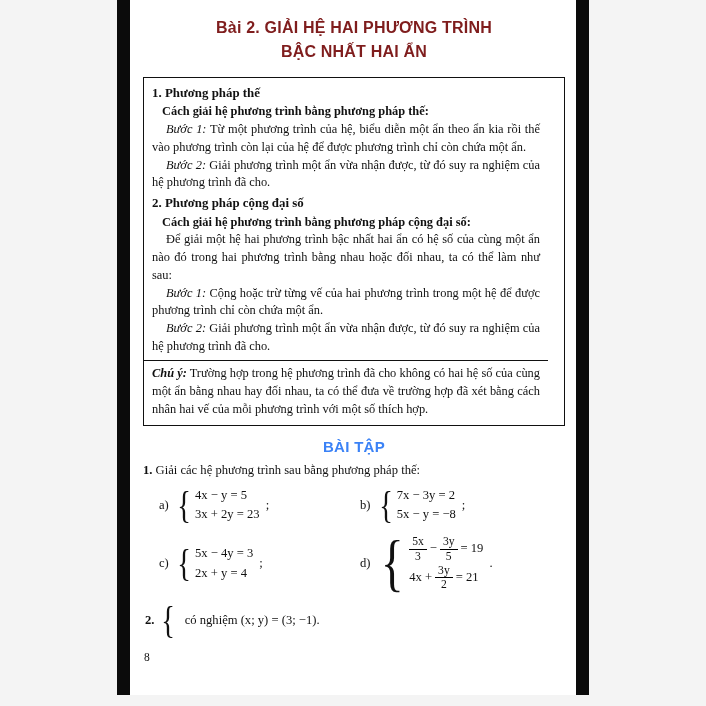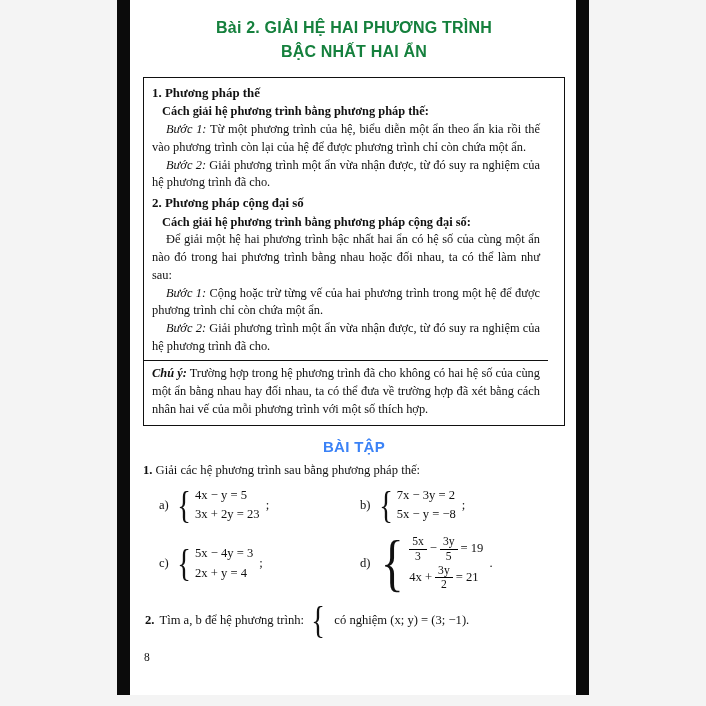--- a/index.html
+++ b/index.html
@@ -14,21 +14,21 @@
   .book-edge {
     position:absolute; top:0; width:13px; height:695px; background:#0b0b0b;
   }
   .edge-left  { left:117px; }
   .edge-right { left:576px; }
   .page {
     position:absolute; left:130px; top:0; width:446px; height:695px;
     background:#ffffff; padding:16px 11px 0 13px;
   }
   .title { text-align:center; font-family:"Liberation Sans", sans-serif;
-    font-weight:bold; font-size:16px; line-height:1.5; color:#15803d; letter-spacing:.2px; }
+    font-weight:bold; font-size:16px; line-height:1.5; color:#7f1d1d; letter-spacing:.2px; }
   .theory-box {
     border:1.6px solid #111; margin-top:13px; padding:4px 24px 6px 8px;
     font-size:12.4px; line-height:1.43; text-align:justify;
   }
   .method-heading { font-size:12.9px; font-weight:bold; margin-top:2px; }
   .sub-heading { font-weight:bold; text-indent:10px; margin-top:1px; }
   .para { text-indent:14px; }
   .para .step-label { font-style:italic; }
   .note-para {
     border-top:1.5px solid #111; margin:5px -8px 0 -8px; padding:4px 8px 0 8px;
@@ -153,21 +153,20 @@
           </span>
         </span>
       </span>
       <span>.</span>
     </div>
 
   </div>
 
   <div class="ex2-row">
     <b>2.</b>
-    <span> Tìm a, b để hệ phương trình:</span>
     <span class="sys">
       <span class="brace">{</span>
     </span>
     <span>có nghiệm (x; y) = (3; −1).</span>
   </div>
 
   <div class="page-number">8</div>
 
 </div>
 

